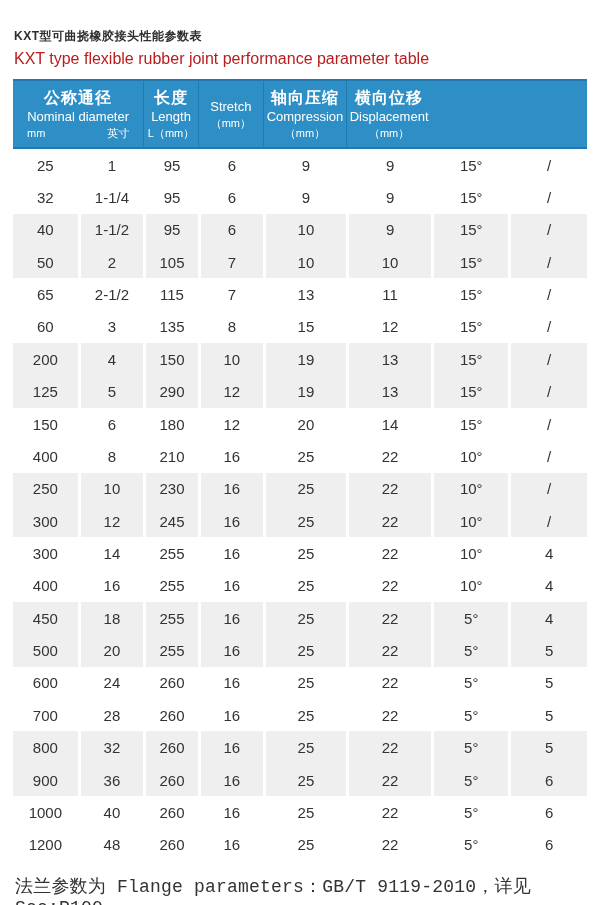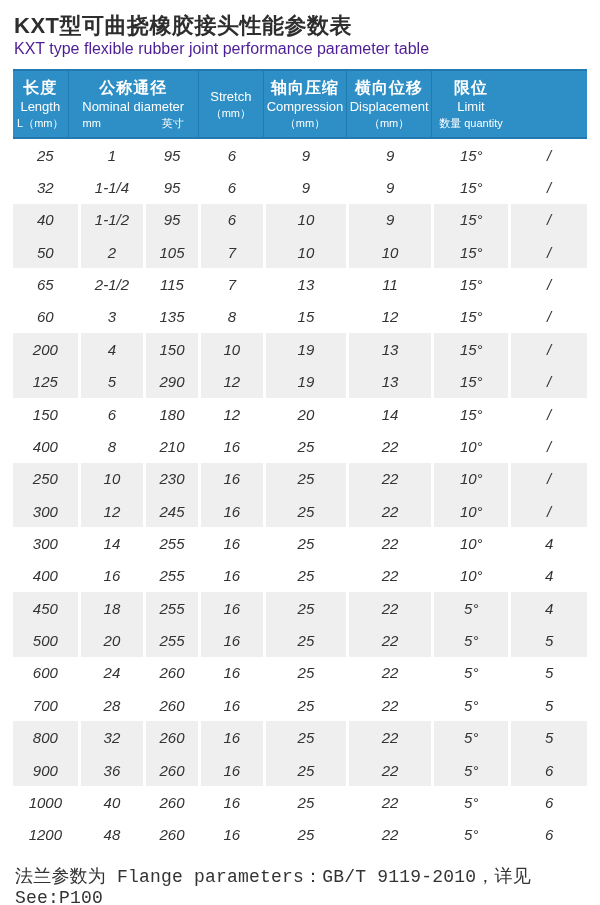--- a/index.html
+++ b/index.html
@@ -3,25 +3,25 @@
 <meta charset="utf-8">
 <style>
   html,body{margin:0;padding:0;}
   body{
     width:600px;height:905px;background:#ffffff;
     font-family:"Liberation Sans","DejaVu Sans",sans-serif;
     color:#333;overflow:hidden;
   }
   .page{padding:0 13px;}
   .title{
-    font-size:22px;font-weight:bold;color:#2e2e2e;
-    margin:14px 0 0 1px;line-height:24px;letter-spacing:.5px;
+    font-size:12px;font-weight:bold;color:#2e2e2e;
+    margin:24px 0 0 1px;line-height:24px;letter-spacing:.5px;
   }
   .subtitle{
-    font-size:16px;color:#4c1d95;margin:0 0 0 1px;line-height:22px;
+    font-size:16px;color:#b91c1c;margin:0 0 0 1px;line-height:22px;
   }
   .tbl{width:574px;margin-top:9px;}
   
   .thead{
     display:flex;height:70px;box-sizing:border-box;
     background:#2e8fc6;color:#fff;text-align:center;
     border-top:2px solid #2379af;border-bottom:2px solid #2379af;
   }
   .th{
     display:flex;flex-direction:column;justify-content:center;
@@ -35,21 +35,21 @@
     display:flex;justify-content:space-between;
     padding:0 14px;font-size:11px;line-height:14px;
   }
   
   .w-nom{width:22.69%}.w-len{width:9.51%}.w-str{width:11.34%}
   .w-com{width:14.49%}.w-dis{width:14.83%}.w-def{width:13.44%}.w-lim{width:13.70%}
   
   .c-mm{width:11.26%}.c-in{width:11.43%}.c-len{width:9.51%}.c-str{width:11.34%}
   .c-com{width:14.49%}.c-dis{width:14.83%}.c-def{width:13.44%}.c-lim{width:13.70%}
   
-  .row{display:flex;height:32.36px;font-style:italic;}
+  .row{display:flex;height:32.36px;}
   .cell{
     display:flex;align-items:center;justify-content:center;
     font-size:15px;color:#333;box-sizing:border-box;
   }
   .row .cell + .cell{border-left:3px solid #ffffff;}
   .row.striped .cell{background:#efefef;}
   
   .footnote{
     margin:13px 0 0 2px;font-size:18px;color:#333;
     font-family:"Liberation Mono","DejaVu Sans Mono",monospace;
@@ -60,51 +60,46 @@
 <body>
 
 <div class="page">
 
   <h1 class="title">KXT型可曲挠橡胶接头性能参数表</h1>
   <div class="subtitle">KXT type flexible rubber joint performance parameter table</div>
 
   <div class="tbl">
 
     <div class="thead">
-      <div class="th w-len">
-        <span class="zh">长度</span>
-        <span class="en">Length</span>
-        <span class="unit">L（mm）</span>
-      </div>
       <div class="th w-nom">
         <span class="zh">公称通径</span>
         <span class="en">Nominal diameter</span>
         <span class="unit-row">
           <span>mm</span>
           <span>英寸</span>
         </span>
       </div>
+      <div class="th w-len">
+        <span class="zh">长度</span>
+        <span class="en">Length</span>
+        <span class="unit">L（mm）</span>
+      </div>
       <div class="th w-str">
         <span class="en">Stretch</span>
         <span class="unit">（mm）</span>
       </div>
       <div class="th w-com">
         <span class="zh">轴向压缩</span>
         <span class="en">Compression</span>
         <span class="unit">（mm）</span>
       </div>
       <div class="th w-dis">
         <span class="zh">横向位移</span>
         <span class="en">Displacement</span>
         <span class="unit">（mm）</span>
-      </div>
-      <div class="th w-lim">
-        <span class="zh">限位</span>
-        <span class="en">Limit</span>
-        <span class="unit">数量 quantity</span>
       </div>
     </div>
 
     <div id="tbody">
         <div class="row">
           <div class="cell c-mm">25</div>
           <div class="cell c-in">1</div>
           <div class="cell c-len">95</div>
           <div class="cell c-str">6</div>
           <div class="cell c-com">9</div>

